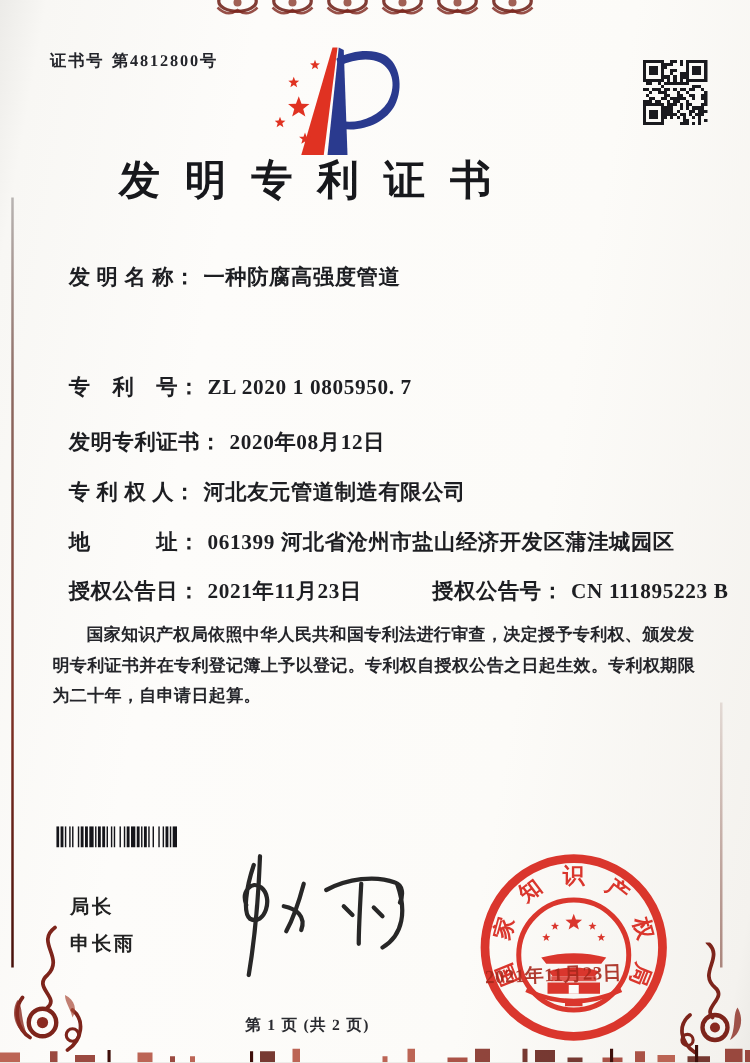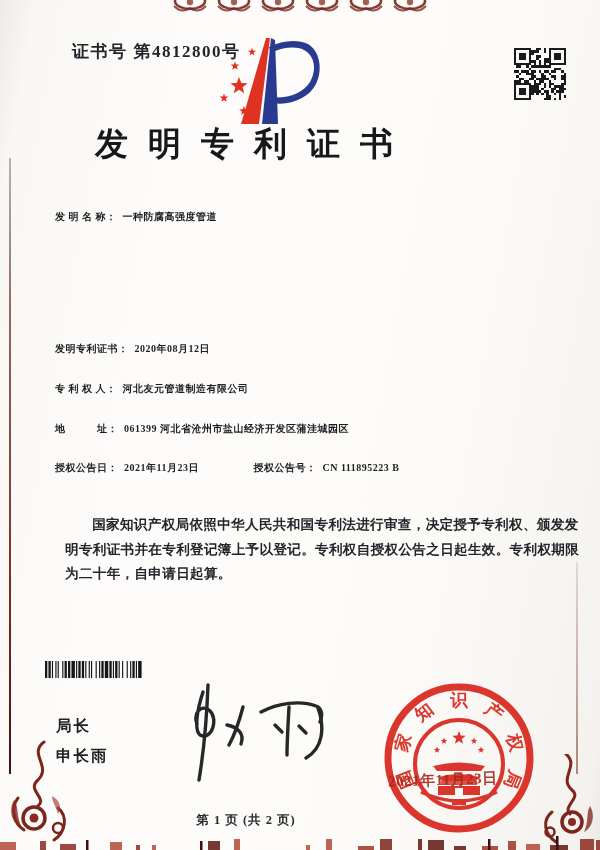--- a/index.html
+++ b/index.html
@@ -14,34 +14,34 @@
     overflow:hidden;
   }
   
   .top-band{position:absolute;left:168px;top:0;width:262px;height:17px;}
   
   .left-line{position:absolute;left:9px;top:158px;width:2px;height:616px;
     background:linear-gradient(#b8b4b2 0%,#8d6a62 25%,#7a2d22 70%,#47110b 100%);}
   .right-line{position:absolute;left:576px;top:562px;width:2px;height:212px;
     background:linear-gradient(rgba(170,140,130,.25),rgba(120,60,48,.6));}
   
-  .cert-no{position:absolute;left:40px;top:40px;font-size:17px;color:#23242a;
-    letter-spacing:1.5px;font-weight:600;margin-left:32px;}
+  .cert-no{position:absolute;left:40px;top:40px;font-size:13px;color:#23242a;
+    letter-spacing:1.5px;font-weight:600;}
   .cert-no span{margin-right:6px;}
   .logo{position:absolute;left:220px;top:36px;width:104px;height:92px;}
   .qr{position:absolute;left:514px;top:48px;width:52px;height:52px;}
   .title{position:absolute;left:0;top:122px;width:488px;margin:0;text-align:center;
     font-size:33px;font-weight:700;color:#17181c;letter-spacing:20px;text-indent:20px;}
   
-  .frow{position:absolute;left:55px;font-size:10px;font-weight:600;color:#1d1e22;white-space:nowrap;}
+  .frow{position:absolute;left:55px;font-size:17px;font-weight:600;color:#1d1e22;white-space:nowrap;}
   .flabel{display:inline-block;letter-spacing:.5px;}
   .fvalue{margin-left:6px;letter-spacing:.5px;}
   
-  .bodytext{position:absolute;left:42px;top:513px;width:522px;font-size:13.6px;
-    line-height:1.82;color:#24252a;font-weight:600;margin-left:23px;}
+  .bodytext{position:absolute;left:42px;top:496px;width:522px;font-size:13.6px;
+    line-height:1.82;color:#24252a;font-weight:600;}
   .bodytext p{margin:0;text-indent:2em;letter-spacing:.3px;}
   
   .barcode{position:absolute;left:45px;top:661px;width:190px;height:17px;}
   .director{position:absolute;left:56px;top:711px;
     font-family:"Liberation Sans","DejaVu Sans",sans-serif;
     font-size:15.5px;font-weight:700;color:#222;line-height:1.95;letter-spacing:2px;}
   .signature{position:absolute;left:148px;top:680px;width:200px;height:110px;}
   .seal{position:absolute;left:381px;top:680px;width:156px;height:156px;opacity:.93;}
   .seal-date{position:absolute;left:388px;top:770px;width:150px;font-size:15px;font-weight:700;
     color:#a8281c;letter-spacing:.5px;transform:rotate(-2deg);opacity:.9;white-space:nowrap;}
@@ -335,20 +335,23 @@
       <rect x="14" y="20" width="1" height="1" fill="#1a1a1e"></rect>
       <rect x="16" y="20" width="1" height="1" fill="#1a1a1e"></rect>
       <rect x="18" y="20" width="1" height="1" fill="#1a1a1e"></rect>
     </svg>
 
   <h1 class="title">发明专利证书</h1>
 
   <div class="frow" style="top:210px">
     <span class="flabel">发 明 名 称：</span><span class="fvalue">一种防腐高强度管道</span>
   </div>
+  <div class="frow" style="top:298px">
+    <span class="flabel">专　利　号：</span><span class="fvalue">ZL 2020 1 0805950. 7</span>
+  </div>
   <div class="frow" style="top:342px">
     <span class="flabel">发明专利证书：</span><span class="fvalue">2020年08月12日</span>
   </div>
   <div class="frow" style="top:382px">
     <span class="flabel">专 利 权 人：</span><span class="fvalue">河北友元管道制造有限公司</span>
   </div>
   <div class="frow" style="top:422px">
     <span class="flabel">地　　　址：</span><span class="fvalue">061399 河北省沧州市盐山经济开发区蒲洼城园区</span>
   </div>
   <div class="frow" style="top:461px">

